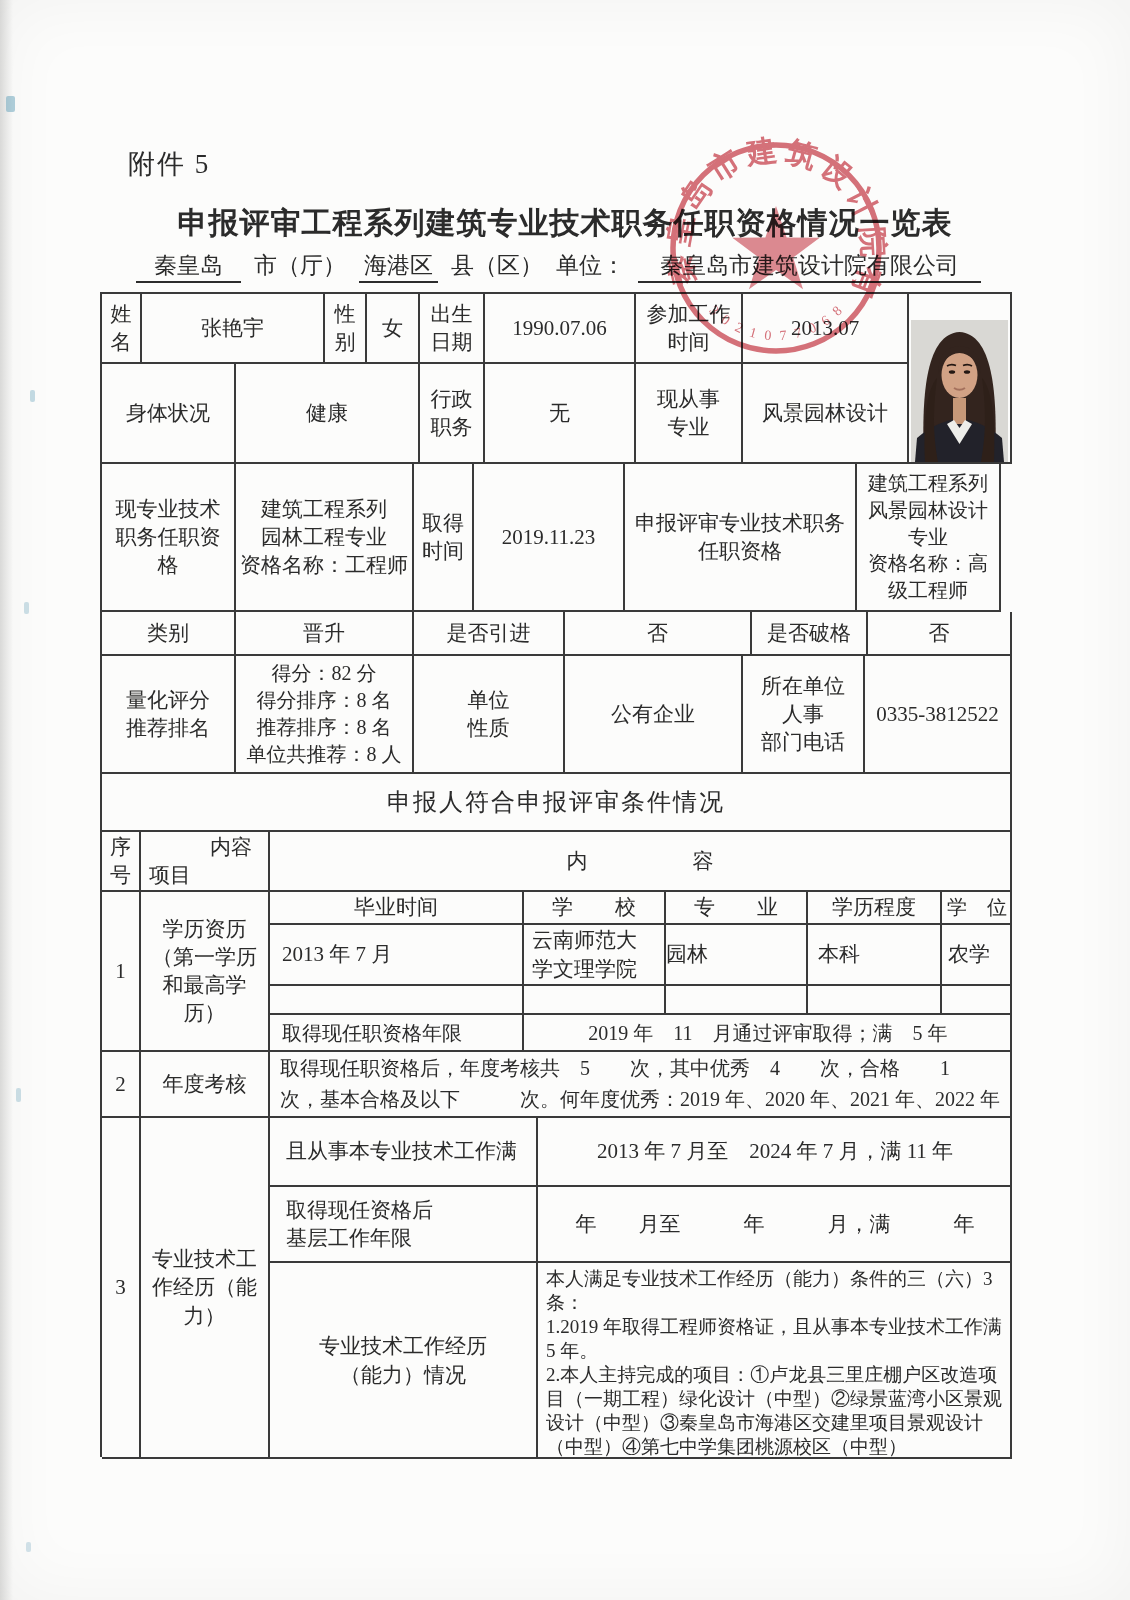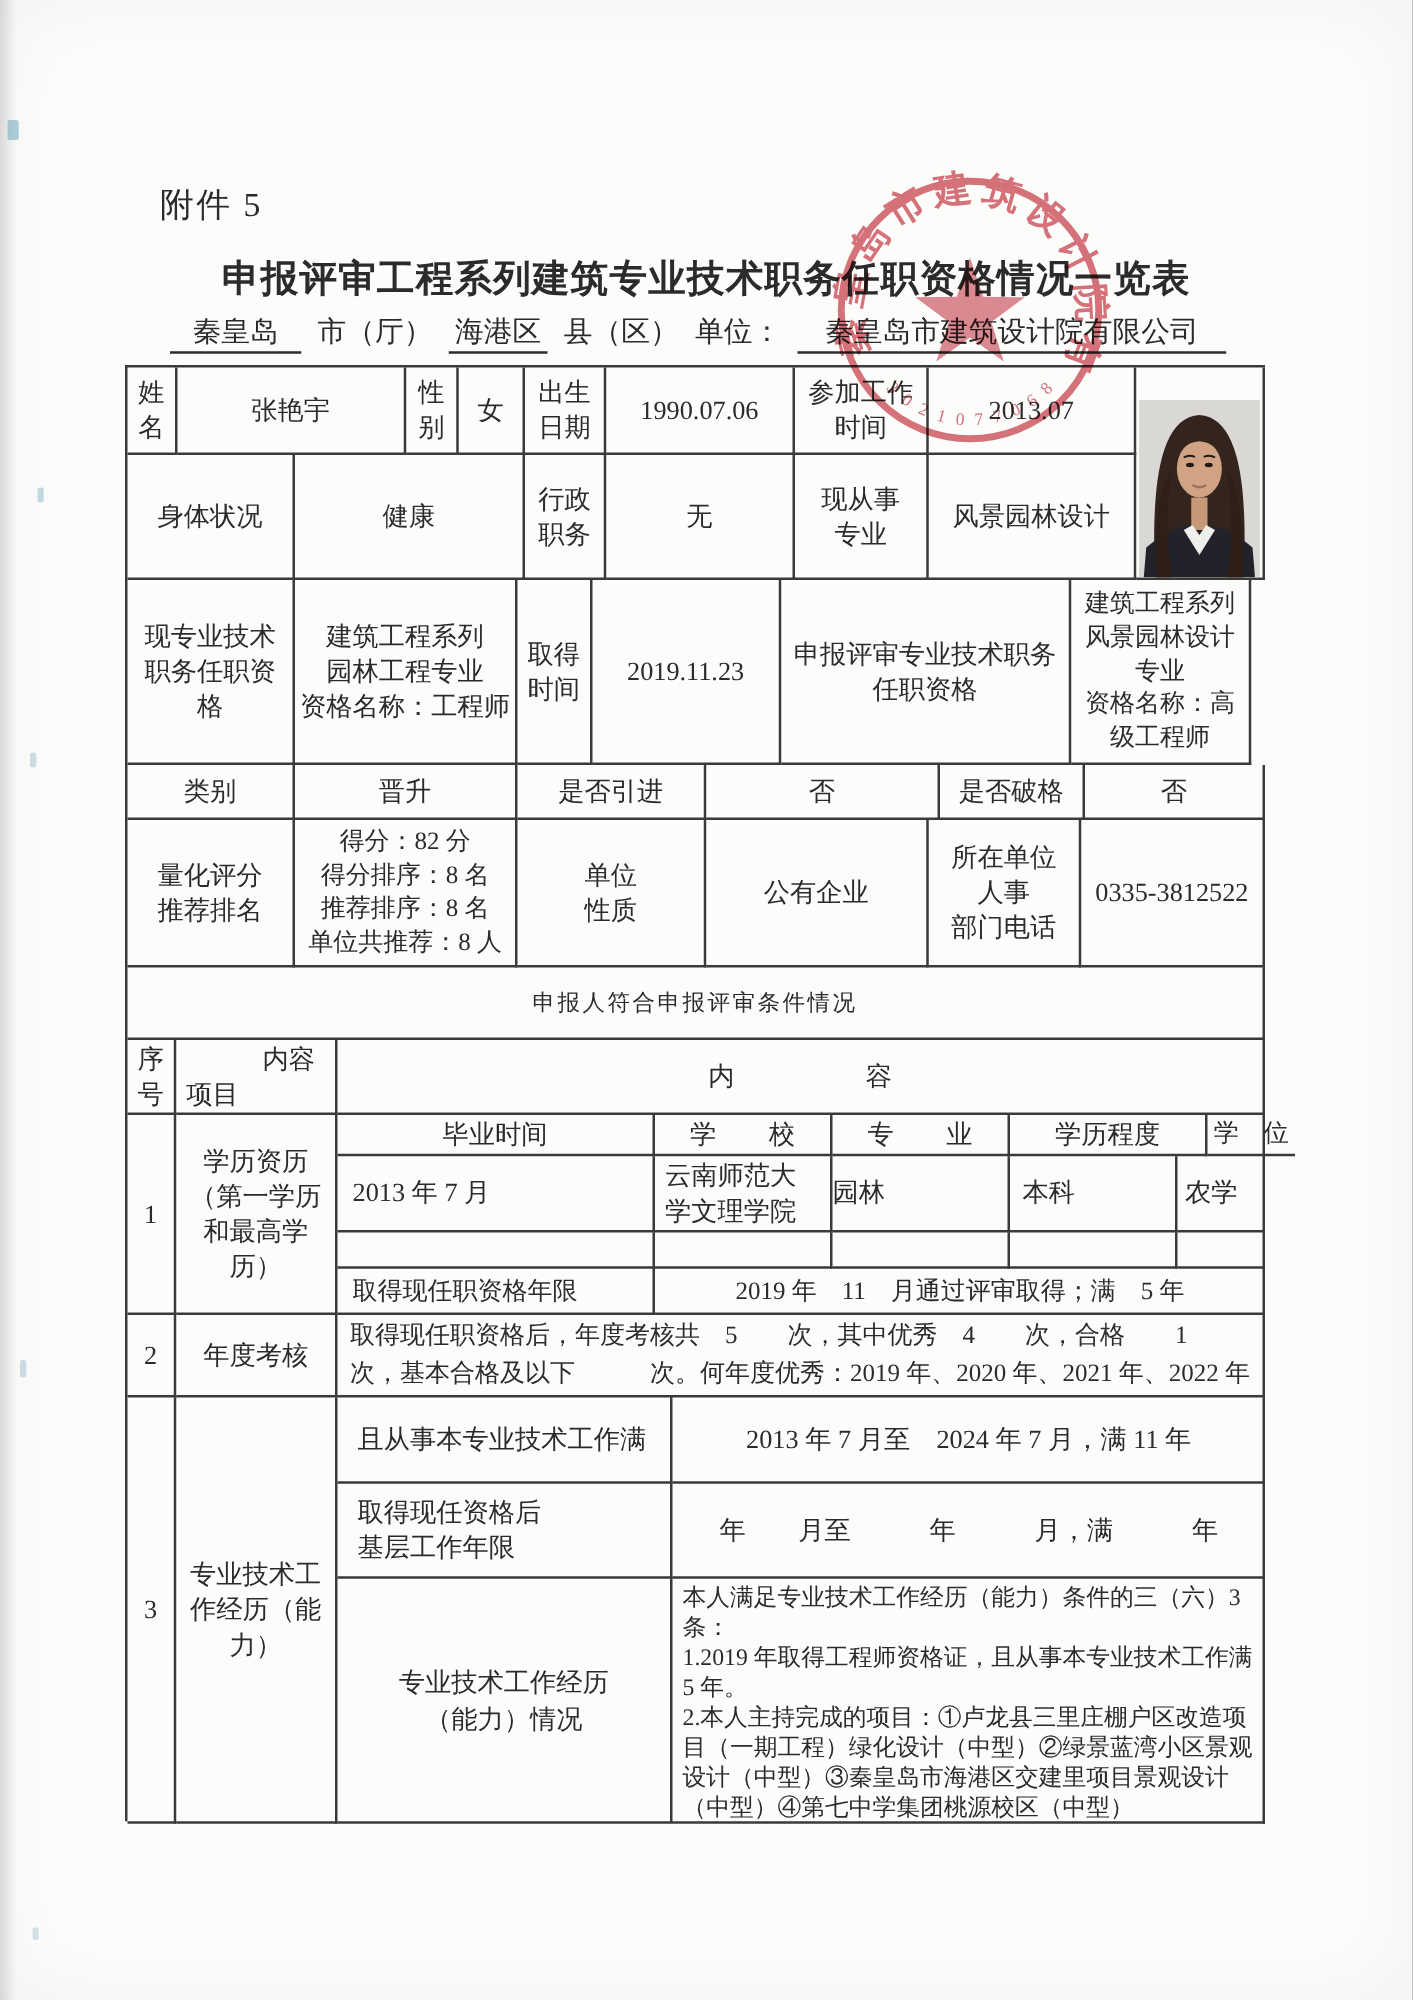--- a/index.html
+++ b/index.html
@@ -31,21 +31,21 @@
   .c,.sc{box-sizing:border-box;border-right:2px solid #3a3a3a;border-bottom:2px solid #3a3a3a;
         display:flex;align-items:center;justify-content:center;text-align:center;
         white-space:pre-line;line-height:1.34;flex:none;}
   .left{justify-content:flex-start;text-align:left;}
   .sub{padding:0;flex-direction:column;align-items:stretch;}
   .srow{display:flex;flex:none;}
   .sc:last-child{border-right:none;}
   .srow.last .sc{border-bottom:none;}
   .f20{font-size:20px;}
   .f19{font-size:19px;line-height:24px;}
-  .banner{font-size:18px;letter-spacing:2px;text-align:center;}
+  .banner{font-size:24px;letter-spacing:2px;text-align:center;}
   .itemcell{flex-direction:column;align-items:stretch;justify-content:center;padding:2px 6px;}
   .itemcell .top{align-self:flex-end;padding-right:10px;}
   .itemcell .bot{align-self:flex-start;padding-left:2px;}
   .photo-cell{position:absolute;left:807px;top:0;width:103px;height:170px;box-sizing:border-box;
         border-right:2px solid #3a3a3a;border-bottom:2px solid #3a3a3a;
         display:flex;align-items:flex-end;justify-content:center;}
   .stamp{position:absolute;left:656px;top:128px;mix-blend-mode:multiply;}
 </style>
 </head>
 <body>
@@ -158,21 +158,21 @@
       <div class="c" style="width:39px">1</div>
       <div class="c" style="width:129px">学历资历
 （第一学历
 和最高学
 历）</div>
       <div class="c sub" style="width:742px">
         <div class="srow" style="height:34px">
           <div class="sc" style="width:254px">毕业时间</div>
           <div class="sc" style="width:142px">学　　校</div>
           <div class="sc" style="width:142px">专　　业</div>
-          <div class="sc" style="width:158px">学历程度</div>
+          <div class="sc" style="width:134px">学历程度</div>
           <div class="sc f20" style="width:70px">学　位</div>
         </div>
         <div class="srow" style="height:61px">
           <div class="sc left" style="width:254px;padding-left:12px">2013 年 7 月</div>
           <div class="sc left" style="width:142px;padding-left:8px">云南师范大
 学文理学院</div>
           <div class="sc left" style="width:142px;">园林</div>
           <div class="sc left" style="width:134px;padding-left:10px">本科</div>
           <div class="sc left" style="width:70px;padding-left:6px">农学</div>
         </div>

